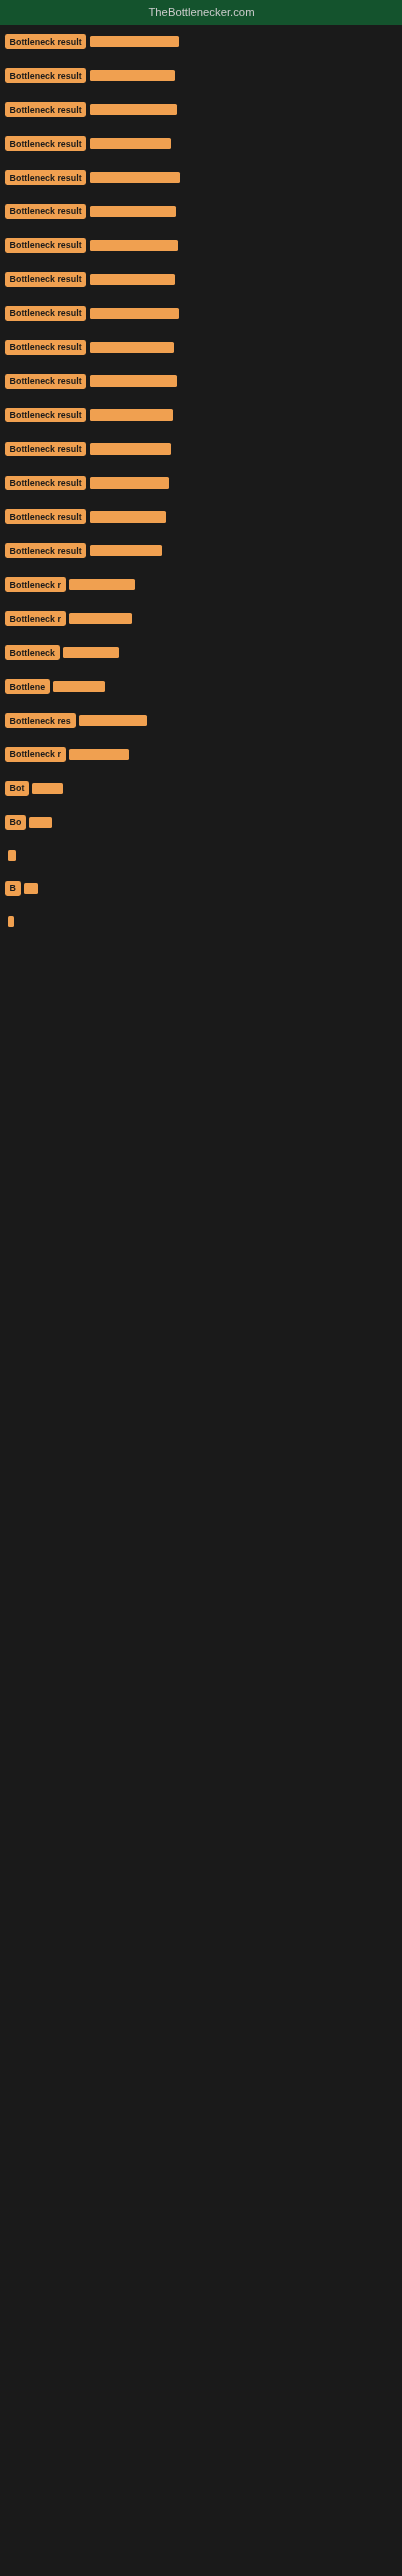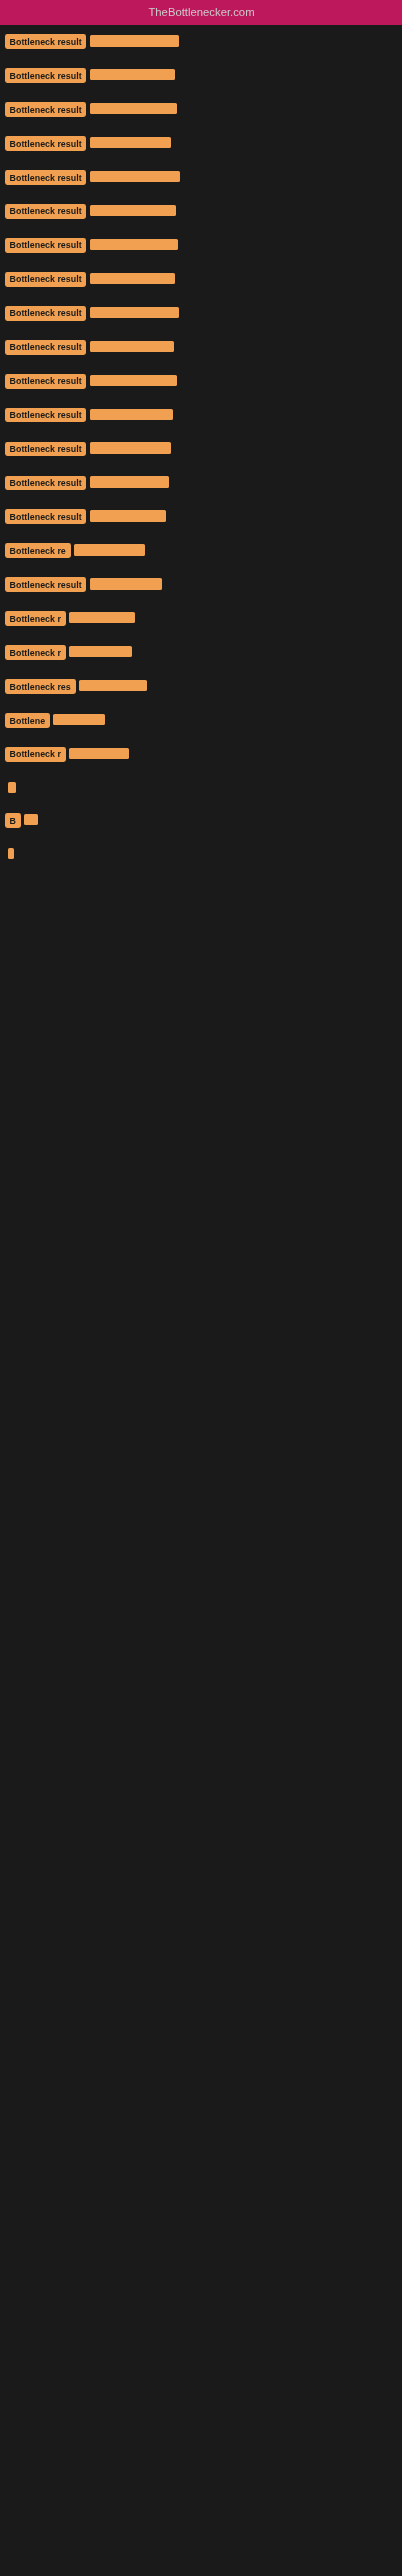--- a/index.html
+++ b/index.html
@@ -12,24 +12,25 @@
       min-height: 2576px;
       background-color: #1a1a1a;
       font-family: Arial, sans-serif;
       position: relative;
     }
     .site-title {
       text-align: center;
       color: #cccccc;
       font-size: 11.3px;
       padding: 6.4px 0;
-      background-color: #be185d;
+      background-color: #14532d;
     }
     .bottleneck-item {
       display: flex;
+      align-items: center;
       padding: 4.8px 3.2px;
       margin: 1.6px 0;
     }
     .bottleneck-badge {
       background-color: #f0a050;
       color: #1a1a1a;
       font-size: 8.9px;
       font-weight: bold;
       padding: 2.4px 4.8px;
       border-radius: 2.4px;
@@ -177,28 +178,20 @@
     <div class="row">
       <div class="bottleneck-item">
         <span class="bottleneck-badge">Bottleneck result</span>
         <div class="bar-container">
           <div class="bar" style="width: 76px;"></div>
         </div>
       </div>
     </div>
     <div class="row">
       <div class="bottleneck-item">
-        <span class="bottleneck-badge">Bottleneck re</span>
-        <div class="bar-container">
-          <div class="bar" style="width: 71px;"></div>
-        </div>
-      </div>
-    </div>
-    <div class="row">
-      <div class="bottleneck-item">
         <span class="bottleneck-badge">Bottleneck result</span>
         <div class="bar-container">
           <div class="bar" style="width: 72px;"></div>
         </div>
       </div>
     </div>
     <div class="row">
       <div class="bottleneck-item">
         <span class="bottleneck-badge">Bottleneck r</span>
         <div class="bar-container">
@@ -209,44 +202,68 @@
     <div class="row">
       <div class="bottleneck-item">
         <span class="bottleneck-badge">Bottleneck r</span>
         <div class="bar-container">
           <div class="bar" style="width: 63px;"></div>
         </div>
       </div>
     </div>
     <div class="row">
       <div class="bottleneck-item">
+        <span class="bottleneck-badge">Bottleneck</span>
+        <div class="bar-container">
+          <div class="bar" style="width: 56px;"></div>
+        </div>
+      </div>
+    </div>
+    <div class="row">
+      <div class="bottleneck-item">
+        <span class="bottleneck-badge">Bottlene</span>
+        <div class="bar-container">
+          <div class="bar" style="width: 52px;"></div>
+        </div>
+      </div>
+    </div>
+    <div class="row">
+      <div class="bottleneck-item">
         <span class="bottleneck-badge">Bottleneck res</span>
         <div class="bar-container">
           <div class="bar" style="width: 68px;"></div>
         </div>
       </div>
     </div>
     <div class="row">
       <div class="bottleneck-item">
-        <span class="bottleneck-badge">Bottlene</span>
-        <div class="bar-container">
-          <div class="bar" style="width: 52px;"></div>
-        </div>
-      </div>
-    </div>
-    <div class="row">
-      <div class="bottleneck-item">
         <span class="bottleneck-badge">Bottleneck r</span>
         <div class="bar-container">
           <div class="bar" style="width: 60px;"></div>
         </div>
       </div>
     </div>
     <div class="row">
       <div class="bottleneck-item">
+        <span class="bottleneck-badge">Bot</span>
+        <div class="bar-container">
+          <div class="bar" style="width: 31px;"></div>
+        </div>
+      </div>
+    </div>
+    <div class="row">
+      <div class="bottleneck-item">
+        <span class="bottleneck-badge">Bo</span>
+        <div class="bar-container">
+          <div class="bar" style="width: 22.5px;"></div>
+        </div>
+      </div>
+    </div>
+    <div class="row">
+      <div class="bottleneck-item">
         <div class="bar-container">
           <div class="bar" style="width: 8px;"></div>
         </div>
       </div>
     </div>
     <div class="row">
       <div class="bottleneck-item">
         <span class="bottleneck-badge">B</span>
         <div class="bar-container">
           <div class="bar" style="width: 14.5px;"></div>

